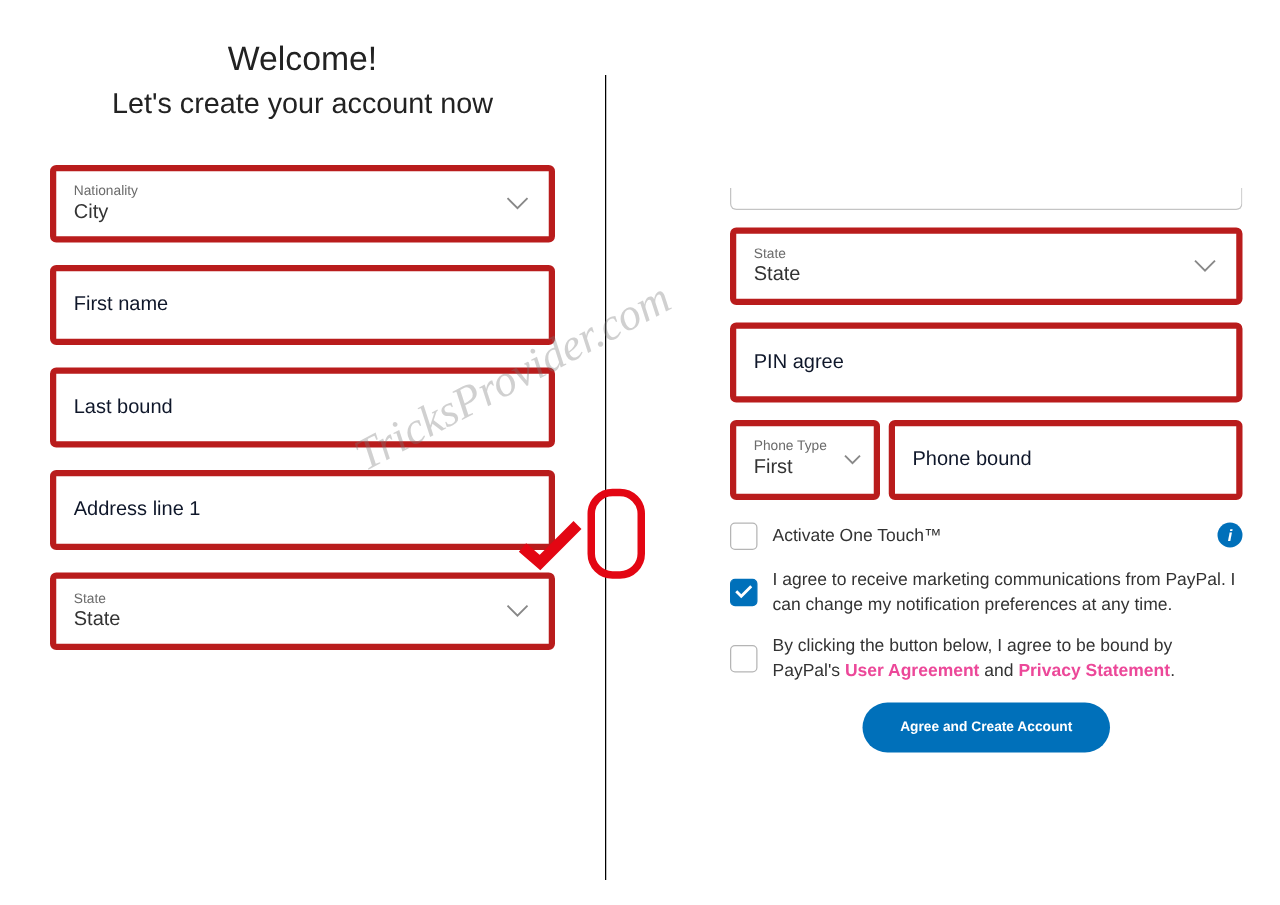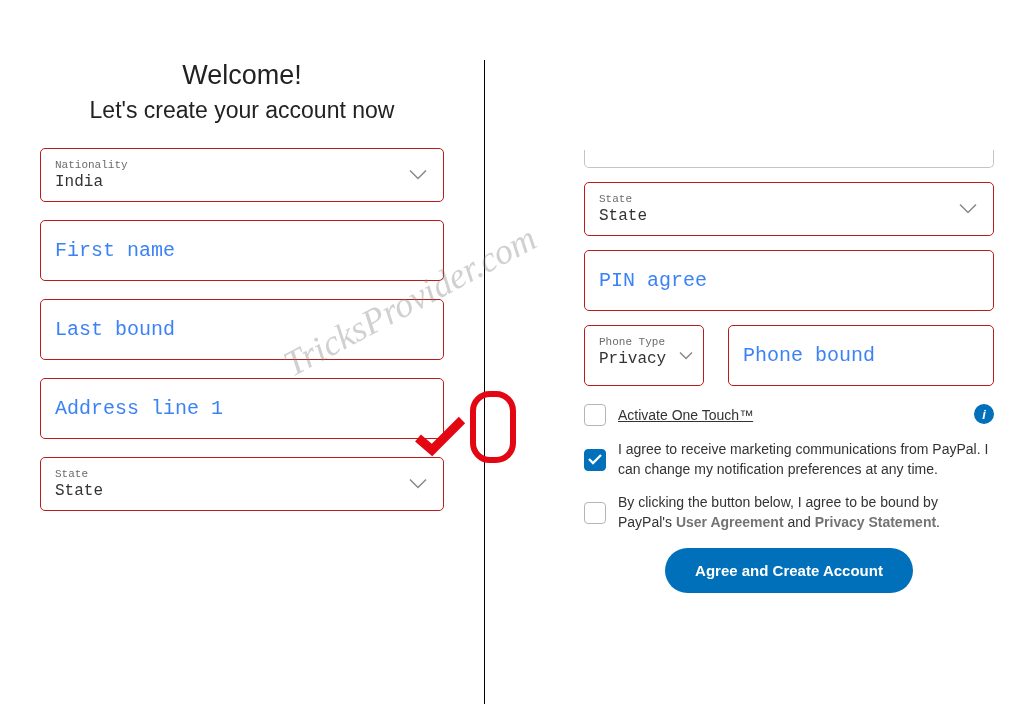--- a/index.html
+++ b/index.html
@@ -11,21 +11,21 @@
     position: relative;
     overflow: hidden;
   }
   .container {
     display: flex;
     width: 100%;
     height: 100%;
   }
   .left-panel {
     width: 484px;
-    padding: 60px 40px 0 40px;
+    padding: 32px 40px 0 40px;
     position: relative;
   }
   .divider {
     position: absolute;
     left: 484px;
     top: 60px;
     bottom: 20px;
     width: 1px;
     background: #000;
   }
@@ -39,56 +39,55 @@
     font-size: 27px;
     font-weight: 300;
     color: #222;
     margin-bottom: 6px;
   }
   .heading2 {
     text-align: center;
     font-size: 23px;
     font-weight: 300;
     color: #222;
-    margin-bottom: 24px;
+    margin-bottom: 36px;
   }
   .field {
-    border: 1px solid #b91c1c;
+    border: 5px solid #b91c1c;
     border-radius: 5px;
     padding: 10px 14px;
     margin-bottom: 18px;
     position: relative;
     background: #fff;
-    font-family: Liberation Mono, monospace;
   }
   .field .label {
     font-size: 11px;
     color: #6b6b6b;
     margin-bottom: 2px;
   }
   .field .value {
     font-size: 16px;
     color: #333;
   }
   .field .placeholder {
-    font-size: 20px;
-    color: #3b82f6;
+    font-size: 16px;
+    color: #0f172a;
   }
   .field.simple {
     padding: 18px 14px;
   }
   .chev {
     position: absolute;
     right: 16px;
     top: 50%;
     transform: translateY(-50%);
     pointer-events: none;
   }
   .chev svg { display:block; }
-  .right-row { display:flex; gap:24px; margin-bottom:18px; }
+  .right-row { display:flex; gap:7px; margin-bottom:18px; }
   .right-panel .field { margin-bottom: 14px; }
   .phone-type { width: 120px; }
   .phone-number { flex:1; }
   .checkbox-row {
     display:flex;
     align-items:center;
     gap:12px;
     margin-bottom: 14px;
     position:relative;
     font-size:14px;
@@ -111,28 +110,28 @@
   }
   .cb.checked svg { display:block; }
   .info-icon {
     width:20px;height:20px;border-radius:50%;
     background:#0070ba;
     color:#fff;
     display:flex;align-items:center;justify-content:center;
     font-size:13px; font-weight:bold; font-style:italic;
     position:absolute; right:0; top:0;
   }
-  .link { color:#737373; font-weight:600; cursor:pointer; }
+  .link { color:#ec4899; font-weight:600; cursor:pointer; }
   .submit-btn {
     background:#0070ba;
     color:#fff;
     border:none;
     border-radius:24px;
     padding:14px 30px;
-    font-size:15px;
+    font-size:11px;
     font-weight:600;
     display:block;
     margin:16px auto 0;
     cursor:pointer;
   }
   .partial-field-top {
     border:1px solid #c4c4c4;
     border-top:none;
     border-radius:0 0 5px 5px;
     height:18px;
@@ -166,21 +165,21 @@
 <body>
 
 <div class="container">
 
   <div class="left-panel">
     <div class="heading1">Welcome!</div>
     <div class="heading2">Let's create your account now</div>
 
     <div class="field">
       <div class="label">Nationality</div>
-      <div class="value">India</div>
+      <div class="value">City</div>
       <span class="chev">
         <svg width="18" height="11" viewBox="0 0 18 11">
             <path d="M1 1 L9 9 L17 1" stroke="#888" stroke-width="1.5" fill="none"></path>
           </svg>
       </span>
     </div>
 
     <div class="field simple">
       <div class="placeholder">First name</div>
     </div>
@@ -222,33 +221,33 @@
       </span>
     </div>
 
     <div class="field simple">
       <div class="placeholder">PIN agree</div>
     </div>
 
     <div class="right-row">
       <div class="field phone-type" style="margin-bottom:0;">
         <div class="label">Phone Type</div>
-        <div class="value">Privacy</div>
+        <div class="value">First</div>
         <span class="chev" style="right:10px;">
           <svg width="14" height="9" viewBox="0 0 14 9">
               <path d="M1 1 L7 7 L13 1" stroke="#888" stroke-width="1.5" fill="none"></path>
             </svg>
         </span>
       </div>
       <div class="field simple phone-number" style="margin-bottom:0;">
         <div class="placeholder">Phone bound</div>
       </div>
     </div>
 
-    <div class="checkbox-row" style="align-items:flex-end;text-decoration:underline;">
+    <div class="checkbox-row" style="align-items:center;">
       <div class="cb"></div>
       <div class="text">Activate One Touch™</div>
       <div class="info-icon">i</div>
     </div>
 
     <div class="checkbox-row">
       <div class="cb checked">
         <svg width="14" height="11" viewBox="0 0 14 11">
             <path d="M1 5 L5 9 L13 1" stroke="#fff" stroke-width="2.3" fill="none"></path>
           </svg>

